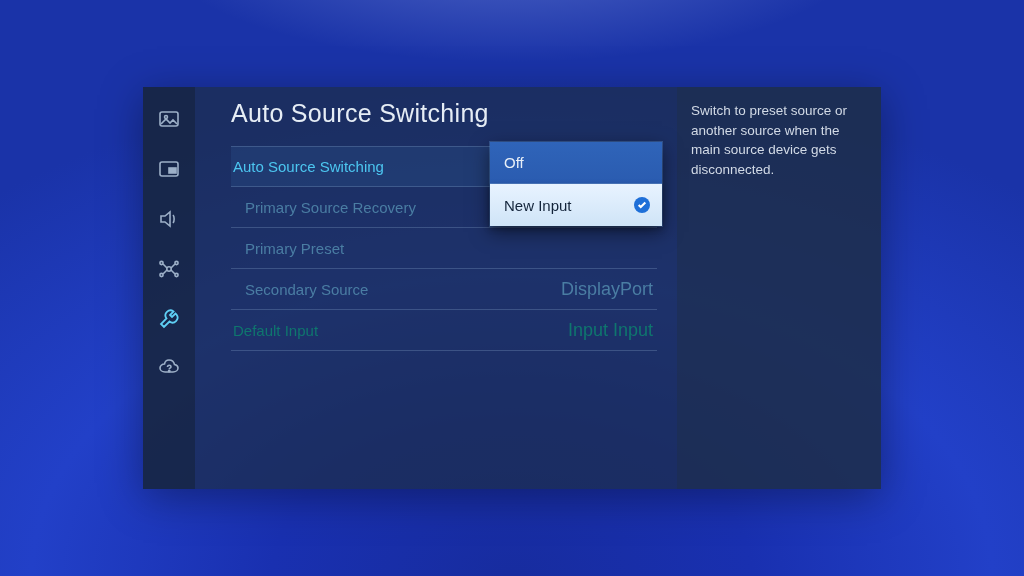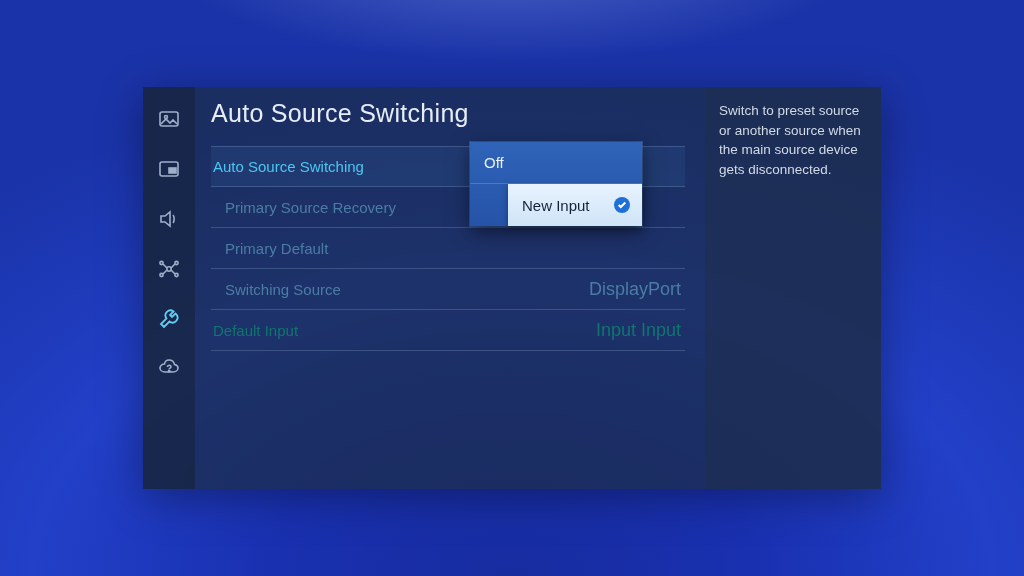--- a/index.html
+++ b/index.html
@@ -39,20 +39,21 @@
   cursor: pointer;
 }
 .sidebar .icon.active {
   color: #5fd0f5;
   border-radius: 50%;
 }
 .sidebar .icon svg { width: 24px; height: 24px; }
 .main {
   flex: 1;
   display: flex;
+  padding-left: 20px;
 }
 .content {
   flex: 1;
   padding: 12px 20px 0 16px;
   position: relative;
 }
 .title {
   color: #e6edf5;
   font-size: 25px;
   font-weight: 400;
@@ -69,21 +70,21 @@
   padding: 0 4px 0 2px;
 }
 .row:first-child { border-top: 1px solid rgba(120,150,190,0.35); }
 .row .label { font-size: 15px; }
 .row .value { font-size: 18px; }
 .row.dim .label, .row.dim .value { color: #4a7da3; margin-left: 12px; }
 .row.hl .label { color: #4cc6f0; }
 .row.hl { background: rgba(50,100,160,0.22); }
 .row.normal .label, .row.normal .value { color: #0f766e; }
 .help {
-  width: 176px;
+  width: 204px;
   background: rgba(30, 46, 72, 0.45);
   padding: 14px 14px;
   color: #d2dae6;
   font-size: 13.5px;
   line-height: 1.45;
 }
 .dropdown {
   position: absolute;
   top: 55px;
   left: 275px;
@@ -96,21 +97,21 @@
   height: 42px;
   display: flex;
   align-items: center;
   justify-content: space-between;
   padding: 0 12px 0 14px;
   color: #e8eff8;
   font-size: 15px;
   border-bottom: 1px solid rgba(140,180,230,0.35);
   cursor: pointer;
 }
-.dd-item:last-child { border-bottom: none; margin-left: 38px; }
+.dd-item:last-child { border-bottom: none; }
 .dd-item.selected {
   background: linear-gradient(180deg, #e8f3ff 0%, #cfe4f7 100%);
   color: #13243a;
   font-weight: 500;
   box-shadow: 0 2px 6px rgba(0,0,0,0.35);
 }
 .check {
   width: 16px; height: 16px;
   border-radius: 50%;
   background: #1e6fd8;
@@ -172,25 +173,25 @@
       <div class="rows">
         <div class="row hl">
           <span class="label">Auto Source Switching</span>
           <span class="value"></span>
         </div>
         <div class="row dim">
           <span class="label">Primary Source Recovery</span>
           <span class="value"></span>
         </div>
         <div class="row dim">
-          <span class="label">Primary Default</span>
+          <span class="label">Primary Preset</span>
           <span class="value"></span>
         </div>
         <div class="row dim">
-          <span class="label">Switching Source</span>
+          <span class="label">Secondary Source</span>
           <span class="value">DisplayPort</span>
         </div>
         <div class="row normal">
           <span class="label">Default Input</span>
           <span class="value">Input Input</span>
         </div>
       </div>
 
       <div class="dropdown">
         <div class="dd-item">

